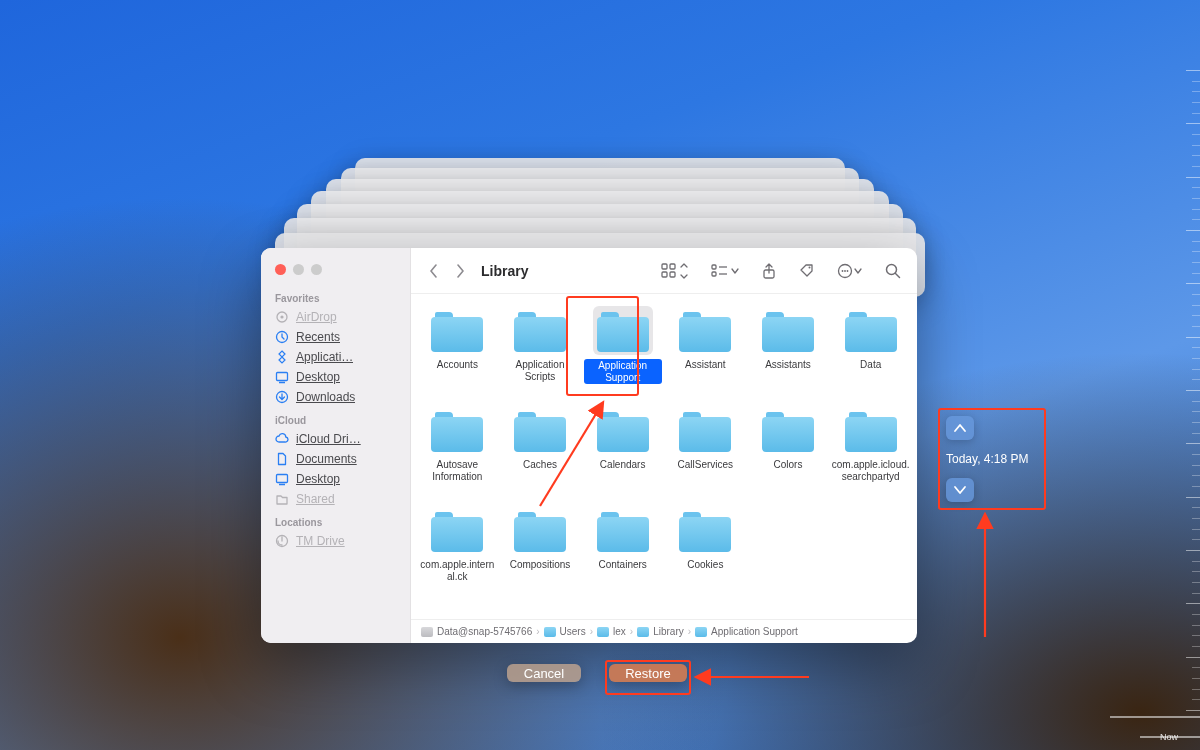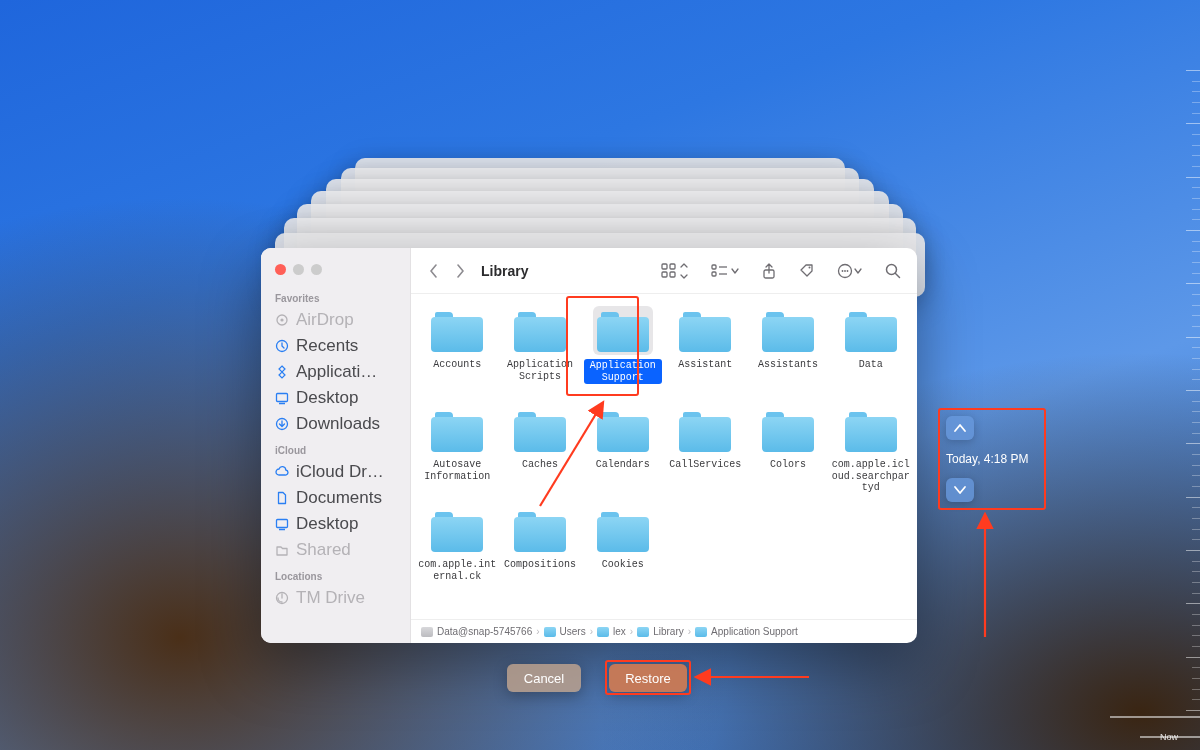--- a/index.html
+++ b/index.html
@@ -43,40 +43,40 @@
     font-size: 11px;
   }
   .traffic { display: flex; gap: 7px; padding: 10px 0 10px 14px; }
   .traffic span { width: 11px; height: 11px; border-radius: 50%; background: #ccc; }
   .traffic .close { background: #ff5f57; }
   .sb-section { color: #9a979d; font-size: 10px; font-weight: 600; padding: 8px 0 3px 14px; }
   .sb-item { display:flex; align-items:center; gap:7px; padding: 3px 0 3px 14px; color:#4a4a4e; cursor:default; }
   .sb-item.dim { color:#b4b2b6; }
   .sb-item .ic { width:14px; height:14px; display:inline-flex; align-items:center; justify-content:center; color:#2a7ff3; }
   .sb-item.dim .ic { color:#b4b2b6; }
-  .sb-item span.lbl { font-size: 17px; white-space: nowrap; overflow:hidden; text-overflow: ellipsis; max-width: 90px; }
+  .sb-item span.lbl { font-size: 12px; white-space: nowrap; overflow:hidden; text-overflow: ellipsis; max-width: 90px; text-decoration: underline; }
 
   .main { flex:1; display:flex; flex-direction:column; }
   .toolbar {
     height: 46px; display:flex; align-items:center; gap:8px; padding: 0 12px;
     border-bottom: 1px solid #eee;
   }
   .nav-arrows { display:flex; gap:4px; color:#8d8b90; }
   .nav-arrows .btn { width:22px; height:22px; display:flex; align-items:center; justify-content:center; border-radius:5px; }
   .title { font-weight:600; font-size:14px; color:#2c2c2e; margin-left:2px; }
   .spacer { flex:1; }
   .tool-btn { color:#6f6d72; height:24px; min-width:24px; padding:0 4px; display:flex; align-items:center; justify-content:center; border-radius:5px; }
   .tool-group { display:flex; align-items:center; gap:14px; }
 
   .grid {
     flex:1; overflow:hidden; padding: 12px 6px 4px 6px;
     display:grid; grid-template-columns: repeat(6, 1fr); grid-auto-rows: 96px;
     column-gap: 2px; row-gap: 4px;
   }
-  .cell { display:flex; flex-direction:column; align-items:center; gap:4px; font-size:10px; color:#3a3a3d; text-align:center;font-family:Liberation Mono, monospace; }
+  .cell { display:flex; flex-direction:column; align-items:center; gap:4px; font-size:10px; color:#3a3a3d; text-align:center; }
   .folder-ic {
     width: 52px; height: 40px; position:relative; margin-top:4px;
   }
   .folder-ic::before {
     content:""; position:absolute; top:0; left:4px; width:18px; height:8px;
     background:#6bc3ee; border-radius:2px 4px 0 0;
   }
   .folder-ic::after {
     content:""; position:absolute; top:5px; left:0; right:0; bottom:0;
     background: linear-gradient(180deg, #8cd5f4 0%, #5bbbe9 100%);
@@ -100,21 +100,21 @@
   .pathbar .pic { width:12px; height:10px; display:inline-block; }
   .pic.disk {
     background: linear-gradient(#d8d8db,#bcbcc0); border-radius:2px;
   }
   .pic.fold {
     background: linear-gradient(#8cd5f4,#5bbbe9); border-radius:2px;
   }
 
   
   .bottom-btn {
-    position:absolute; top:664px; height:28px; min-width:74px;
+    position:absolute; top:664px; height:18px; min-width:74px;
     border-radius:6px; color:#fff; font-size:13px; display:flex; align-items:center; justify-content:center;
     box-shadow: 0 4px 14px rgba(0,0,0,0.25);
     backdrop-filter: blur(6px);
   }
   .btn-cancel { left:507px; width:74px; background: rgba(197,166,142,0.78); }
   .btn-restore { left:609px; width:78px; background: rgba(207,123,83,0.92); }
 
   
   .tm-nav {
     position:absolute; top:416px; left:946px; display:flex; flex-direction:column; gap:10px;
@@ -398,20 +398,26 @@
           <div class="folder-wrap">
             <div class="folder-ic"></div>
           </div>
           <div class="lbl">com.apple.internal.ck</div>
         </div>
         <div class="cell">
           <div class="folder-wrap">
             <div class="folder-ic"></div>
           </div>
           <div class="lbl">Compositions</div>
+        </div>
+        <div class="cell">
+          <div class="folder-wrap">
+            <div class="folder-ic"></div>
+          </div>
+          <div class="lbl">Containers</div>
         </div>
         <div class="cell">
           <div class="folder-wrap">
             <div class="folder-ic"></div>
           </div>
           <div class="lbl">Cookies</div>
         </div>
       </div>
 
     <div class="pathbar" id="path-root">

